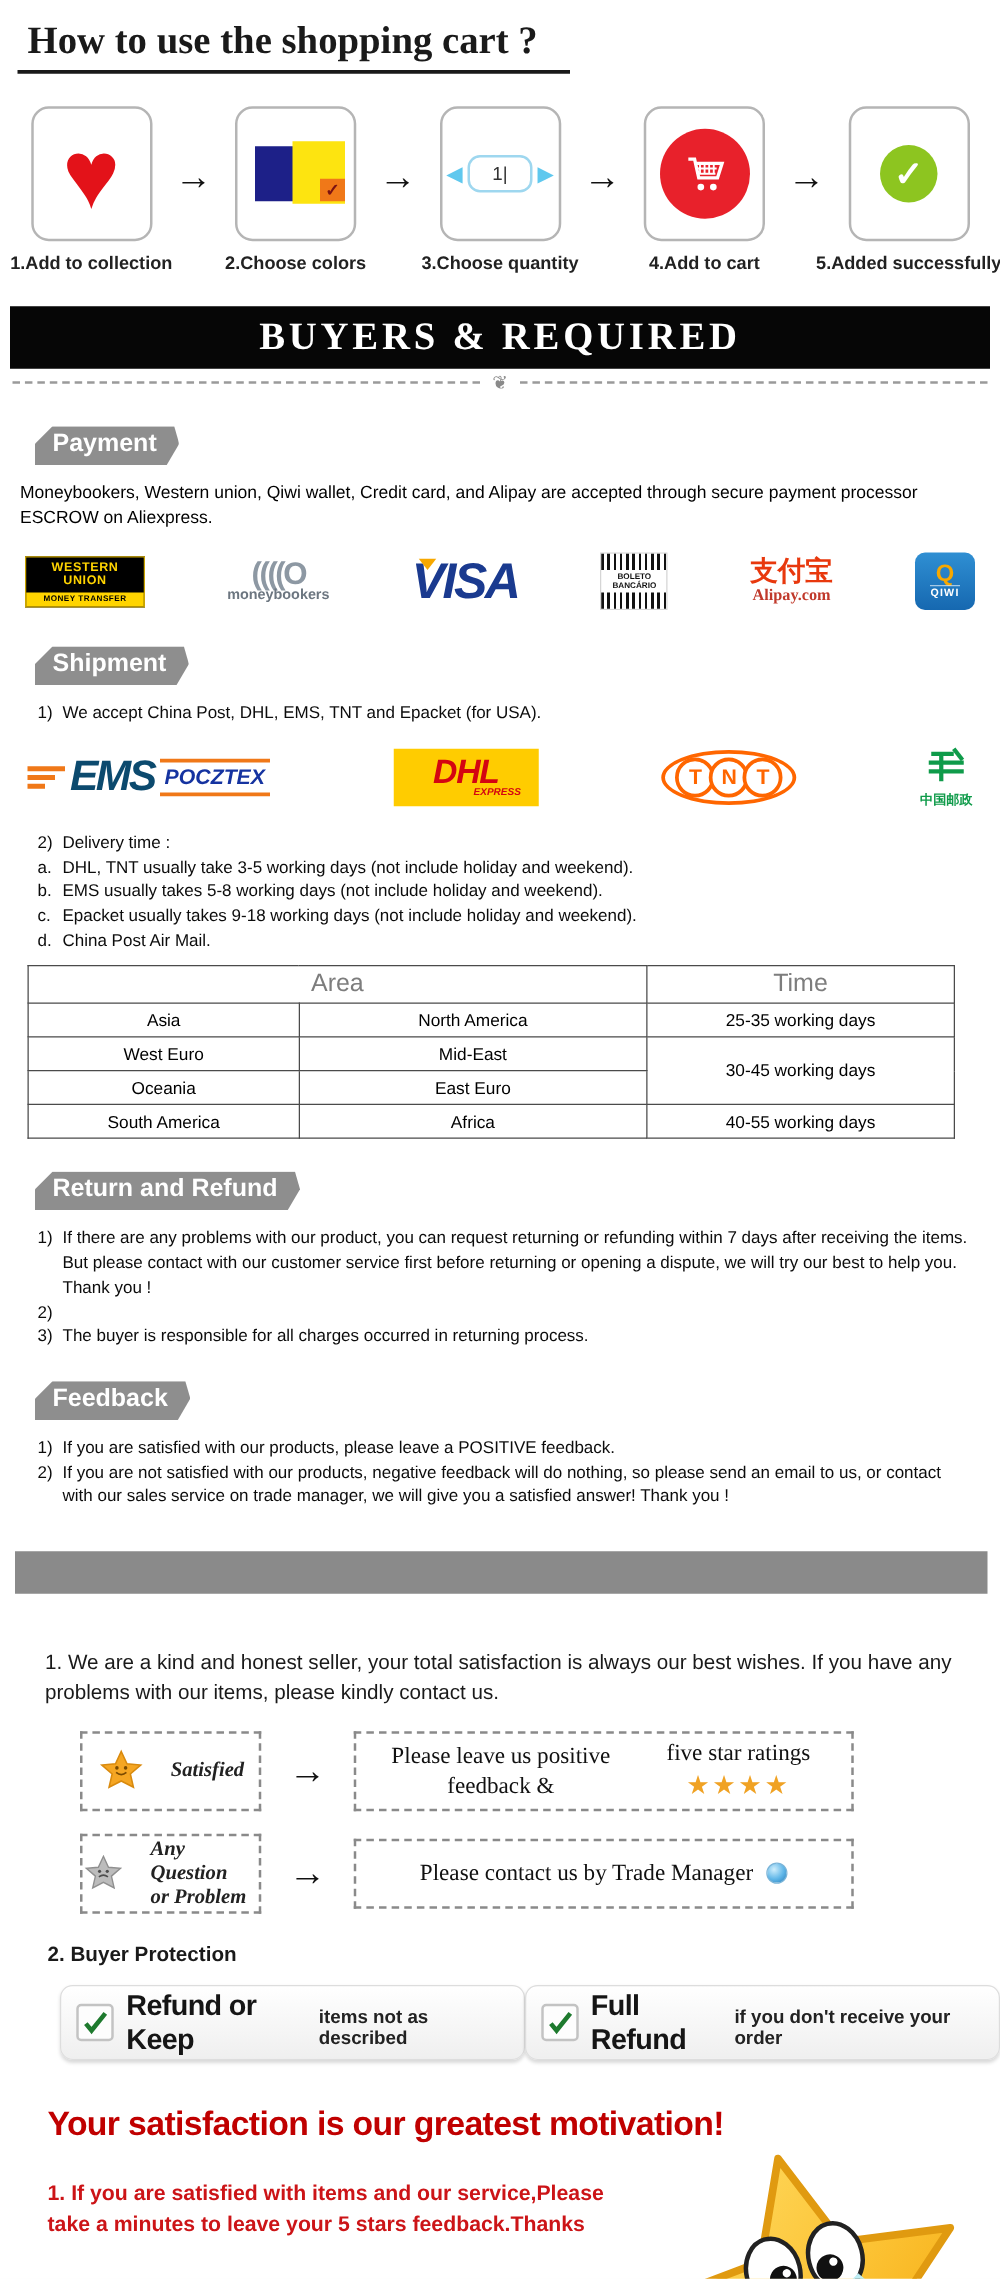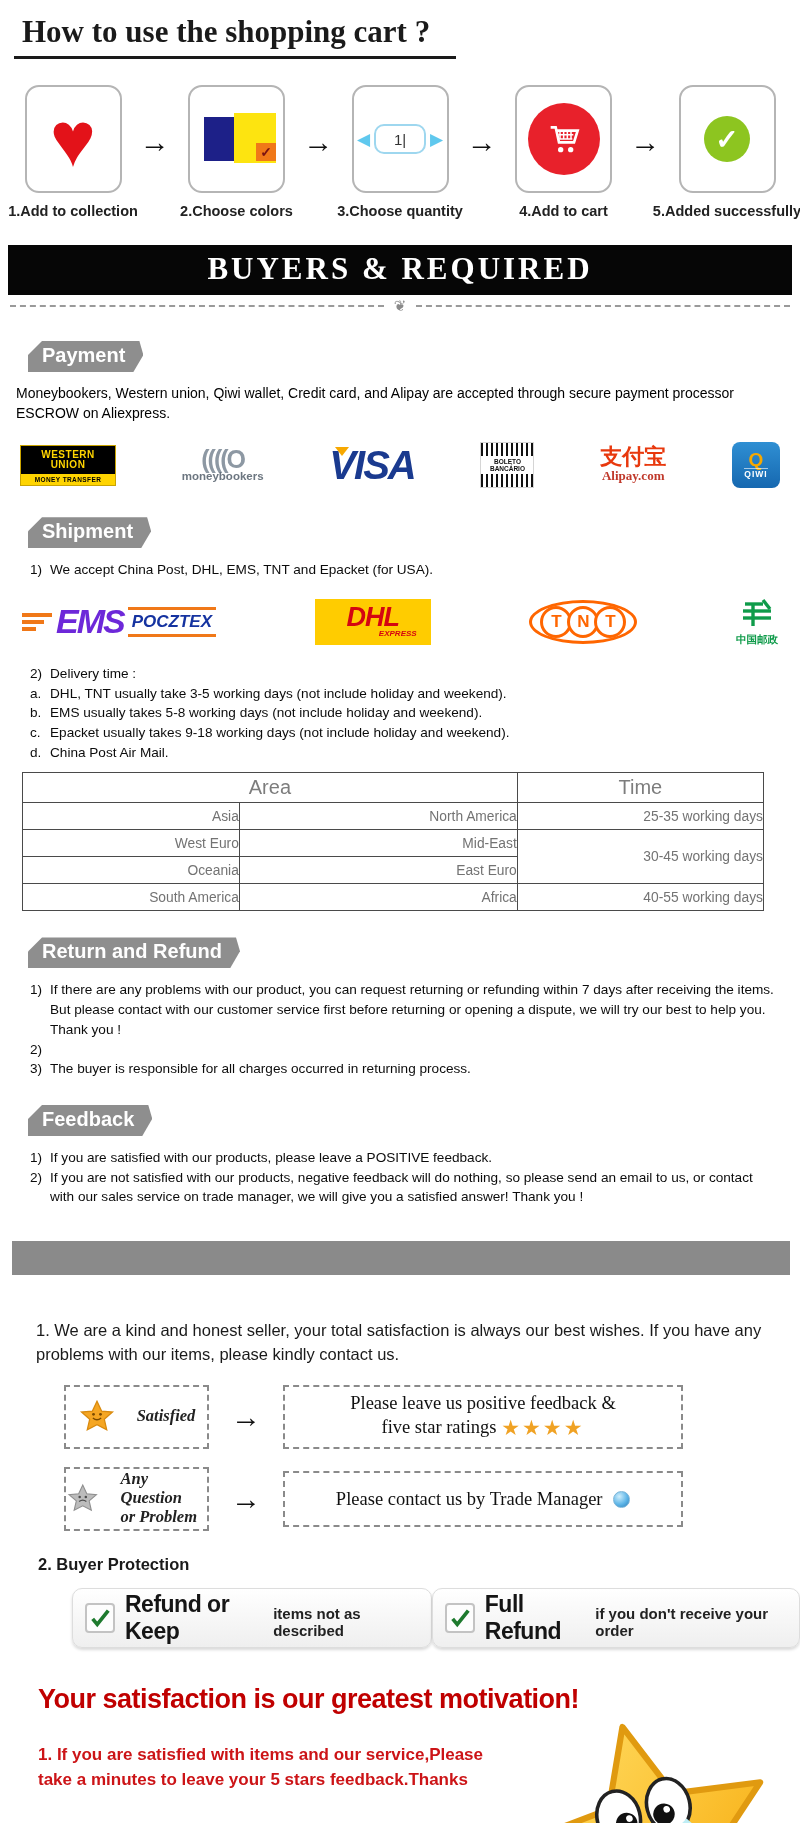--- a/index.html
+++ b/index.html
@@ -55,56 +55,56 @@
   .qiwi-q { color:#f7a800; font-size:19px; font-weight:900; line-height:17px; }
   .qiwi-label { color:#fff; font-size:8.5px; font-weight:900; letter-spacing:1px; border-top:1px solid rgba(255,255,255,.6); }
 
   
   .list-row { display:flex; font-size:13.6px; line-height:1.45; color:#0c0c0c; margin:0 14px; }
   .list-row .m { width:36px; padding-left:16px; flex:none; }
   .shiplogos { display:flex; align-items:center; justify-content:space-between; margin:14px 22px 0 22px; height:56px; }
   .ems { display:flex; align-items:center; }
   .ems-stripes { display:flex; flex-direction:column; gap:3px; margin-right:4px; }
   .ems-stripes i { display:block; height:4px; background:#f07818; }
-  .ems-main { font-size:34px; font-weight:900; font-style:italic; color:#6d28d9; letter-spacing:-2px; }
+  .ems-main { font-size:34px; font-weight:900; font-style:italic; color:#0c4a6e; letter-spacing:-2px; }
   .ems-sub { font-size:17px; font-weight:900; font-style:italic; color:#1533a0; border-top:3px solid #f07818; border-bottom:3px solid #f07818; padding:2px 4px; margin-left:4px; }
   .dhl { width:116px; height:46px; background:#ffcc00; display:flex; flex-direction:column; align-items:center; justify-content:center; }
   .dhl-main { color:#d40511; font-size:27px; font-weight:900; font-style:italic; letter-spacing:-1px; line-height:24px; }
   .dhl-sub { color:#d40511; font-size:8px; font-style:italic; font-weight:bold; align-self:flex-end; margin-right:14px; }
   .tnt { display:flex; border:3px solid #ff6600; border-radius:50%; padding:3px 8px; background:#fff; }
   .tnt b { width:32px; height:32px; border:3px solid #ff6600; border-radius:50%; background:#fff; color:#ff6600; font-size:17px; font-weight:900; display:flex; align-items:center; justify-content:center; margin-left:-5px; }
   .tnt b:first-child { margin-left:0; }
   .cnpost { text-align:center; }
   .cnpost-label { font-size:10.5px; font-weight:bold; color:#0f9b4a; }
 
   
   table.delivery { border-collapse:collapse; width:742px; margin:10px 0 0 22px; }
   table.delivery th, table.delivery td { border:1.6px solid #4a4a4a; text-align:center; }
   table.delivery th { font-size:20px; font-weight:400; color:#7d7d7d; height:30px; }
-  table.delivery td { font-size:13.8px; color:#737373; height:27px;text-align:right; }
+  table.delivery td { font-size:13.8px; color:#000000; height:27px; }
   .col-a { width:230px; } .col-b { width:296px; } .col-c { width:262px; }
 
   
   .gray-bar { margin:34px 10px 0 12px; height:34px; background:#8a8a8a; }
 
   
   .promise-par { font-size:16.5px; color:#1a1a1a; line-height:1.45; margin:44px 30px 0 36px; font-weight:500; }
   .fb-row { display:flex; align-items:center; margin:18px 0 0 64px; }
   .dash-box { border:2px dashed #8a8a8a; background:#fff; display:flex; align-items:center; justify-content:center; }
   .fb-left { width:145px; height:64px; gap:21px; }
-  .fb-right { width:400px; min-height:60px; margin-left:22px; flex-direction:column; padding:4px 8px; }
+  .fb-right { width:400px; min-height:60px; margin-left:22px; flex-direction:row; padding:4px 8px; }
   .fb-arrow { font-size:30px; font-weight:900; color:#111; margin-left:22px; }
   .script { font-family:"Liberation Serif", serif; font-style:italic; font-size:16.5px; font-weight:600; color:#222; line-height:1.15; }
   .serif-msg { font-family:"Liberation Serif", serif; font-size:18.5px; color:#111; line-height:1.3; text-align:center; }
   .fb-stars { color:#f0a224; font-size:21px; letter-spacing:2px; vertical-align:-2px; }
   .tm-icon { display:inline-block; width:17px; height:17px; border-radius:50%; background:radial-gradient(circle at 35% 30%, #cfeefc, #5fb6e8 55%, #2a7cb8); vertical-align:-3px; margin-left:6px; border:1px solid #7ab4d8; }
 
   
   .bp-title { font-size:16.5px; font-weight:700; color:#1a1a1a; margin:24px 0 0 38px; }
-  .bp-row { display:flex; margin:14px 0 0 72px; }
+  .bp-row { display:flex; margin:14px 0 0 48px; }
   .bp-card { height:60px; border:1px solid #ddd; border-radius:10px; background:linear-gradient(#ffffff,#efefef); box-shadow:0 2px 3px rgba(0,0,0,.15); display:flex; align-items:center; padding:0 16px 0 12px; }
   .bp-check { width:30px; height:30px; border:2px solid #c3c3c3; border-radius:4px; background:#fdfdfd; display:flex; align-items:center; justify-content:center; margin-right:10px; flex:none; }
   .bp-main { font-size:23px; font-weight:bold; color:#151515; letter-spacing:-.5px; }
   .bp-sub { font-size:15px; font-weight:bold; color:#222; margin-left:5px; padding-top:8px; }
 
   
   .motivation { position:relative; margin-top:36px; }
   .mot-heading { color:#c00000; font-size:27px; font-weight:900; margin:0 0 0 38px; letter-spacing:-.5px; }
   .mot-par { color:#cc1417; font-size:17px; font-weight:600; line-height:1.45; width:470px; margin:28px 0 0 38px; }
   .big-star { position:absolute; right:18px; top:26px; }

